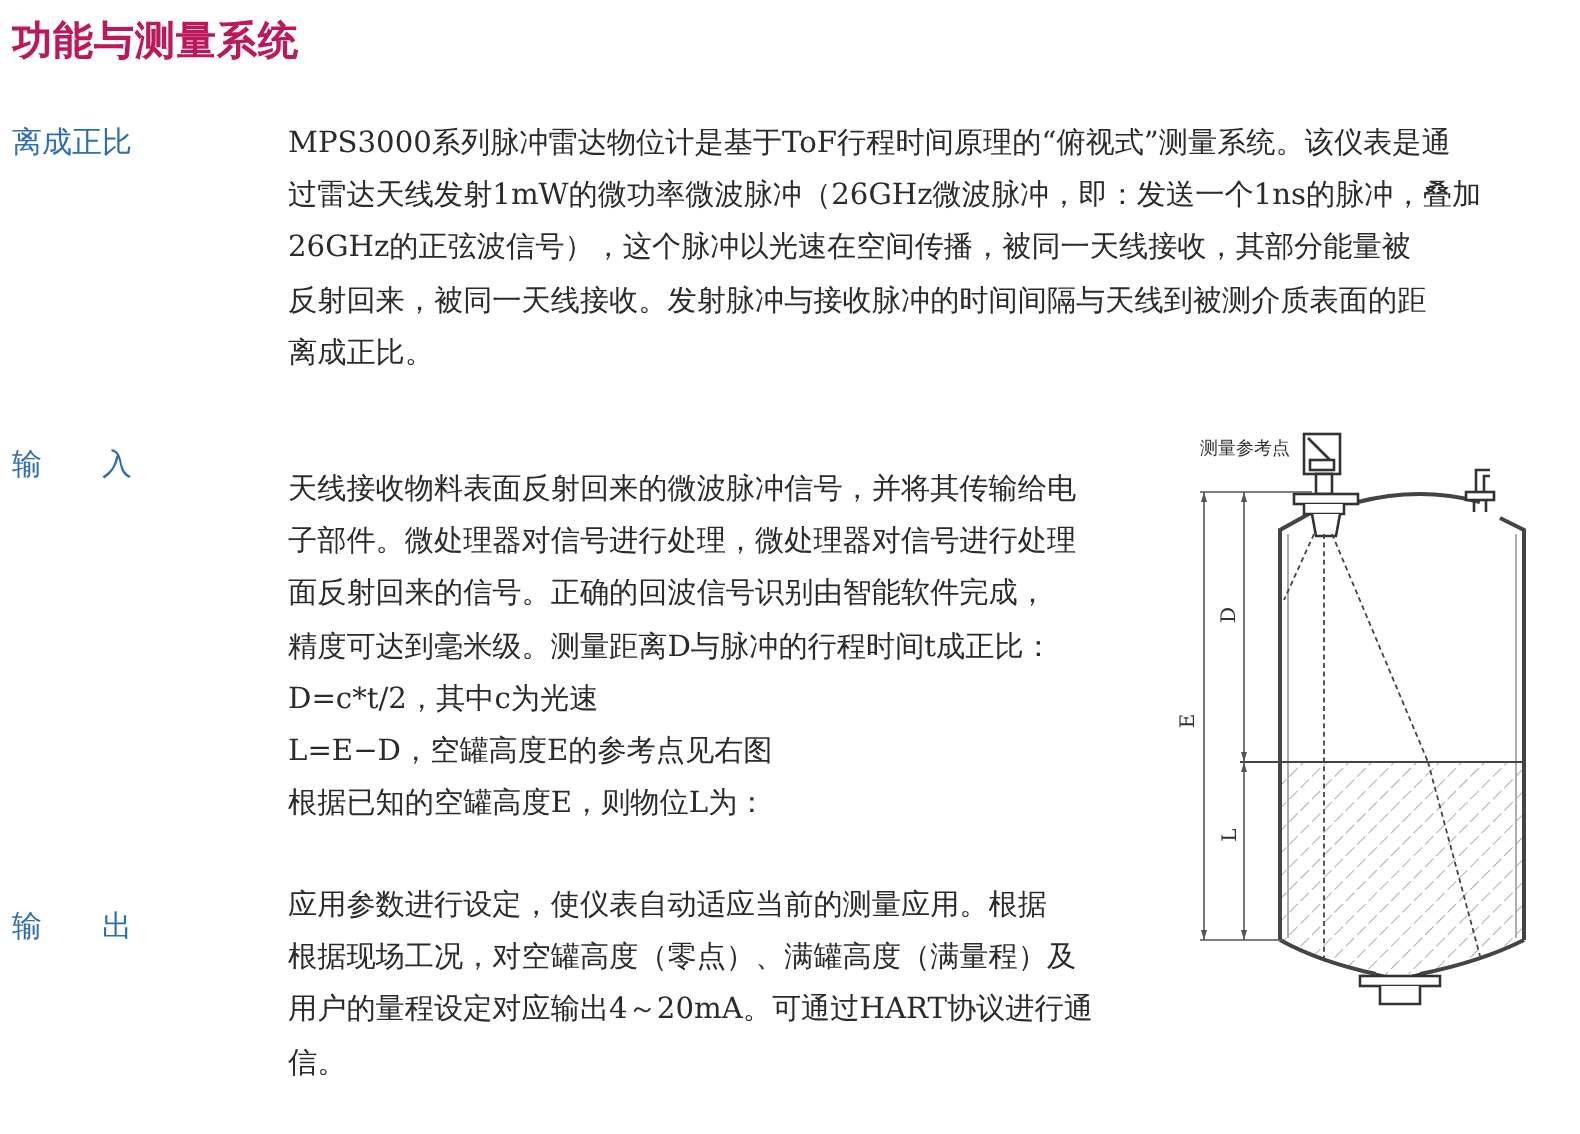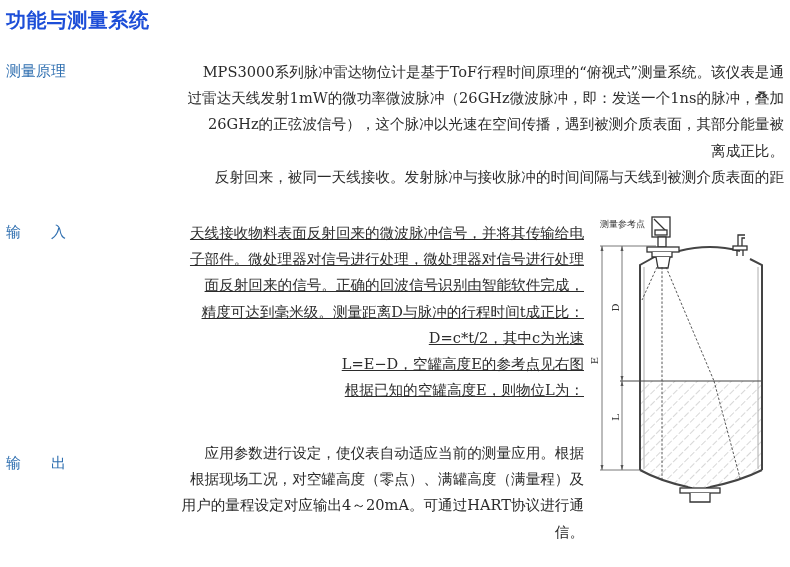--- a/index.html
+++ b/index.html
@@ -1,41 +1,41 @@
 <!DOCTYPE html>
 <html><head>
   <meta charset="utf-8">
   <style>
     html, body { margin: 0; padding: 0; background: #ffffff; }
     body { width: 790px; height: 567px; position: relative; overflow: hidden;
            font-family: "DejaVu Serif", "Liberation Serif", serif; color: #2b2b2b; }
     .title { position: absolute; left: 6px; top: 7px; font-family: "DejaVu Sans", "Liberation Sans", sans-serif;
-             font-weight: bold; font-size: 20px; color: #1d4ed8; letter-spacing: 0.5px; }
+             font-weight: bold; font-size: 20px; color: #be185d; letter-spacing: 0.5px; }
     .label { position: absolute; left: 6px; font-size: 15px; color: #2f6fb0; }
-    .para { position: absolute; left: 144px; font-size: 14.6px; line-height: 26.2px; color: #2b2b2b; text-align: right; }
+    .para { position: absolute; left: 144px; font-size: 14.6px; line-height: 26.2px; color: #2b2b2b; }
     .para .line { display: block; white-space: nowrap; }
     #para-principle { top: 59px; width: 640px; }
-    #para-input { top: 220px; width: 440px; text-decoration: underline; }
+    #para-input { top: 232px; width: 440px; }
     #para-output { top: 440px; width: 440px; }
     .diagram { position: absolute; left: 590px; top: 205px; width: 200px; height: 300px; }
     .diagram svg { width: 200px; height: 300px; display: block; }
     .diagram-label { position: absolute; font-size: 9px; color: #333; white-space: nowrap; }
   </style>
 </head>
 <body>
 
 <div class="title">功能与测量系统</div>
 
-<div class="label" style="top:62px;">测量原理</div>
+<div class="label" style="top:62px;">离成正比</div>
 <div class="para" id="para-principle">
   <span class="line">MPS3000系列脉冲雷达物位计是基于ToF行程时间原理的“俯视式”测量系统。该仪表是通</span>
   <span class="line">过雷达天线发射1mW的微功率微波脉冲（26GHz微波脉冲，即：发送一个1ns的脉冲，叠加</span>
-  <span class="line">26GHz的正弦波信号），这个脉冲以光速在空间传播，遇到被测介质表面，其部分能量被</span>
+  <span class="line">26GHz的正弦波信号），这个脉冲以光速在空间传播，被同一天线接收，其部分能量被</span>
+  <span class="line">反射回来，被同一天线接收。发射脉冲与接收脉冲的时间间隔与天线到被测介质表面的距</span>
   <span class="line">离成正比。</span>
-  <span class="line">反射回来，被同一天线接收。发射脉冲与接收脉冲的时间间隔与天线到被测介质表面的距</span>
 </div>
 
 <div class="label" style="top:223px;">输　　入</div>
 <div class="para" id="para-input">
   <span class="line">天线接收物料表面反射回来的微波脉冲信号，并将其传输给电</span>
   <span class="line">子部件。微处理器对信号进行处理，微处理器对信号进行处理</span>
   <span class="line">面反射回来的信号。正确的回波信号识别由智能软件完成，</span>
   <span class="line">精度可达到毫米级。测量距离D与脉冲的行程时间t成正比：</span>
   <span class="line">D=c*t/2，其中c为光速</span>
   <span class="line">L=E−D，空罐高度E的参考点见右图</span>

